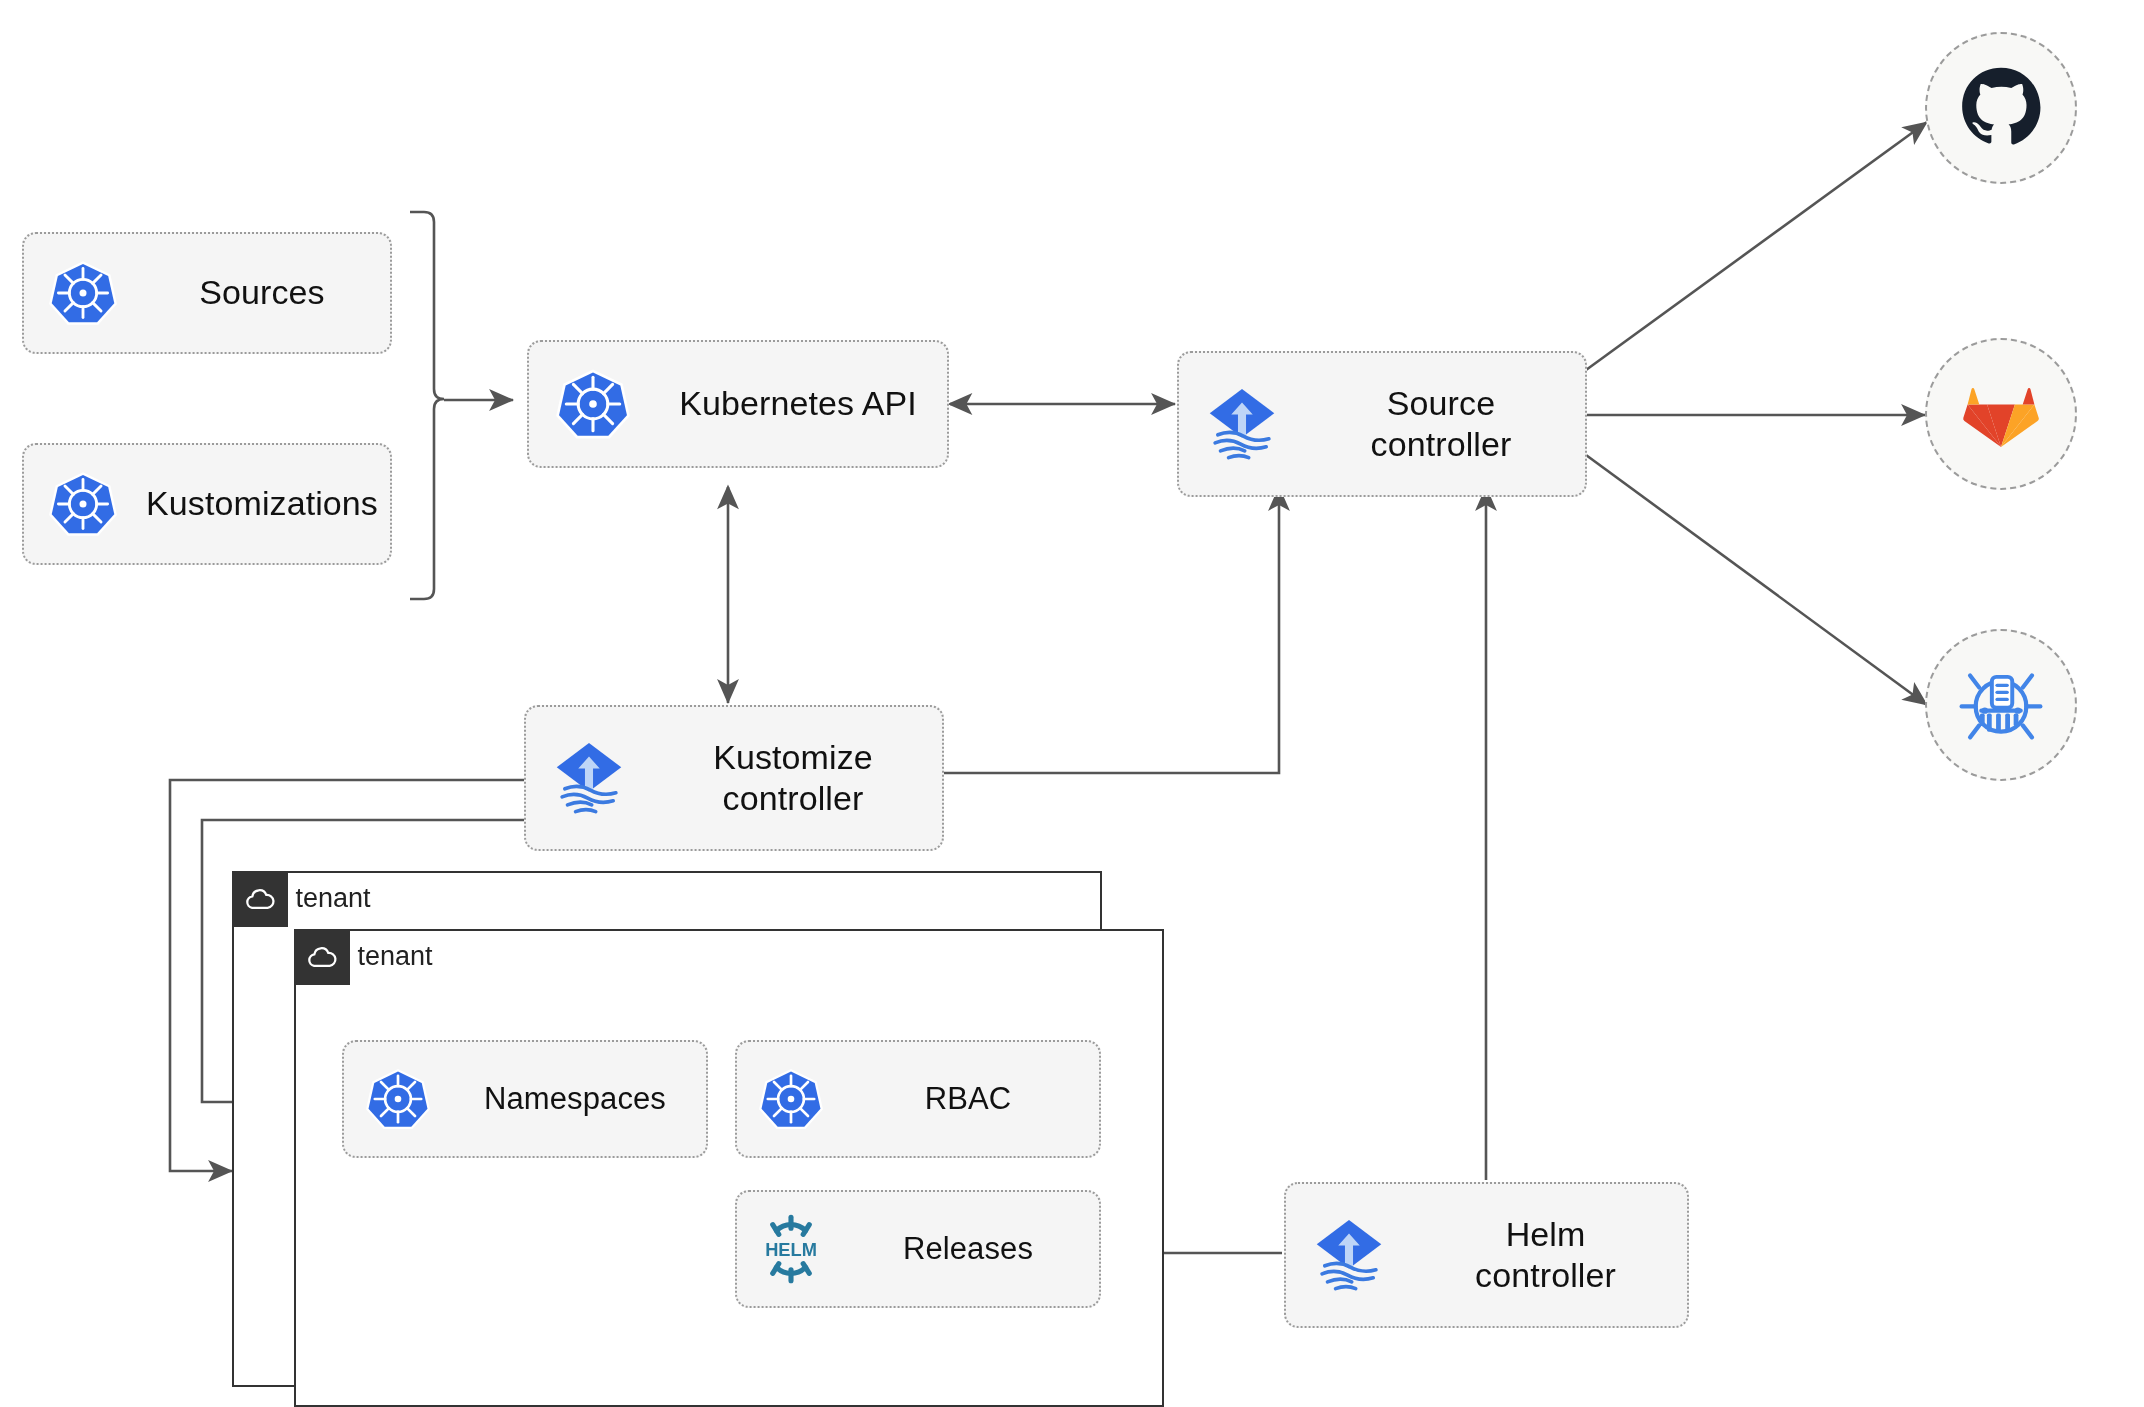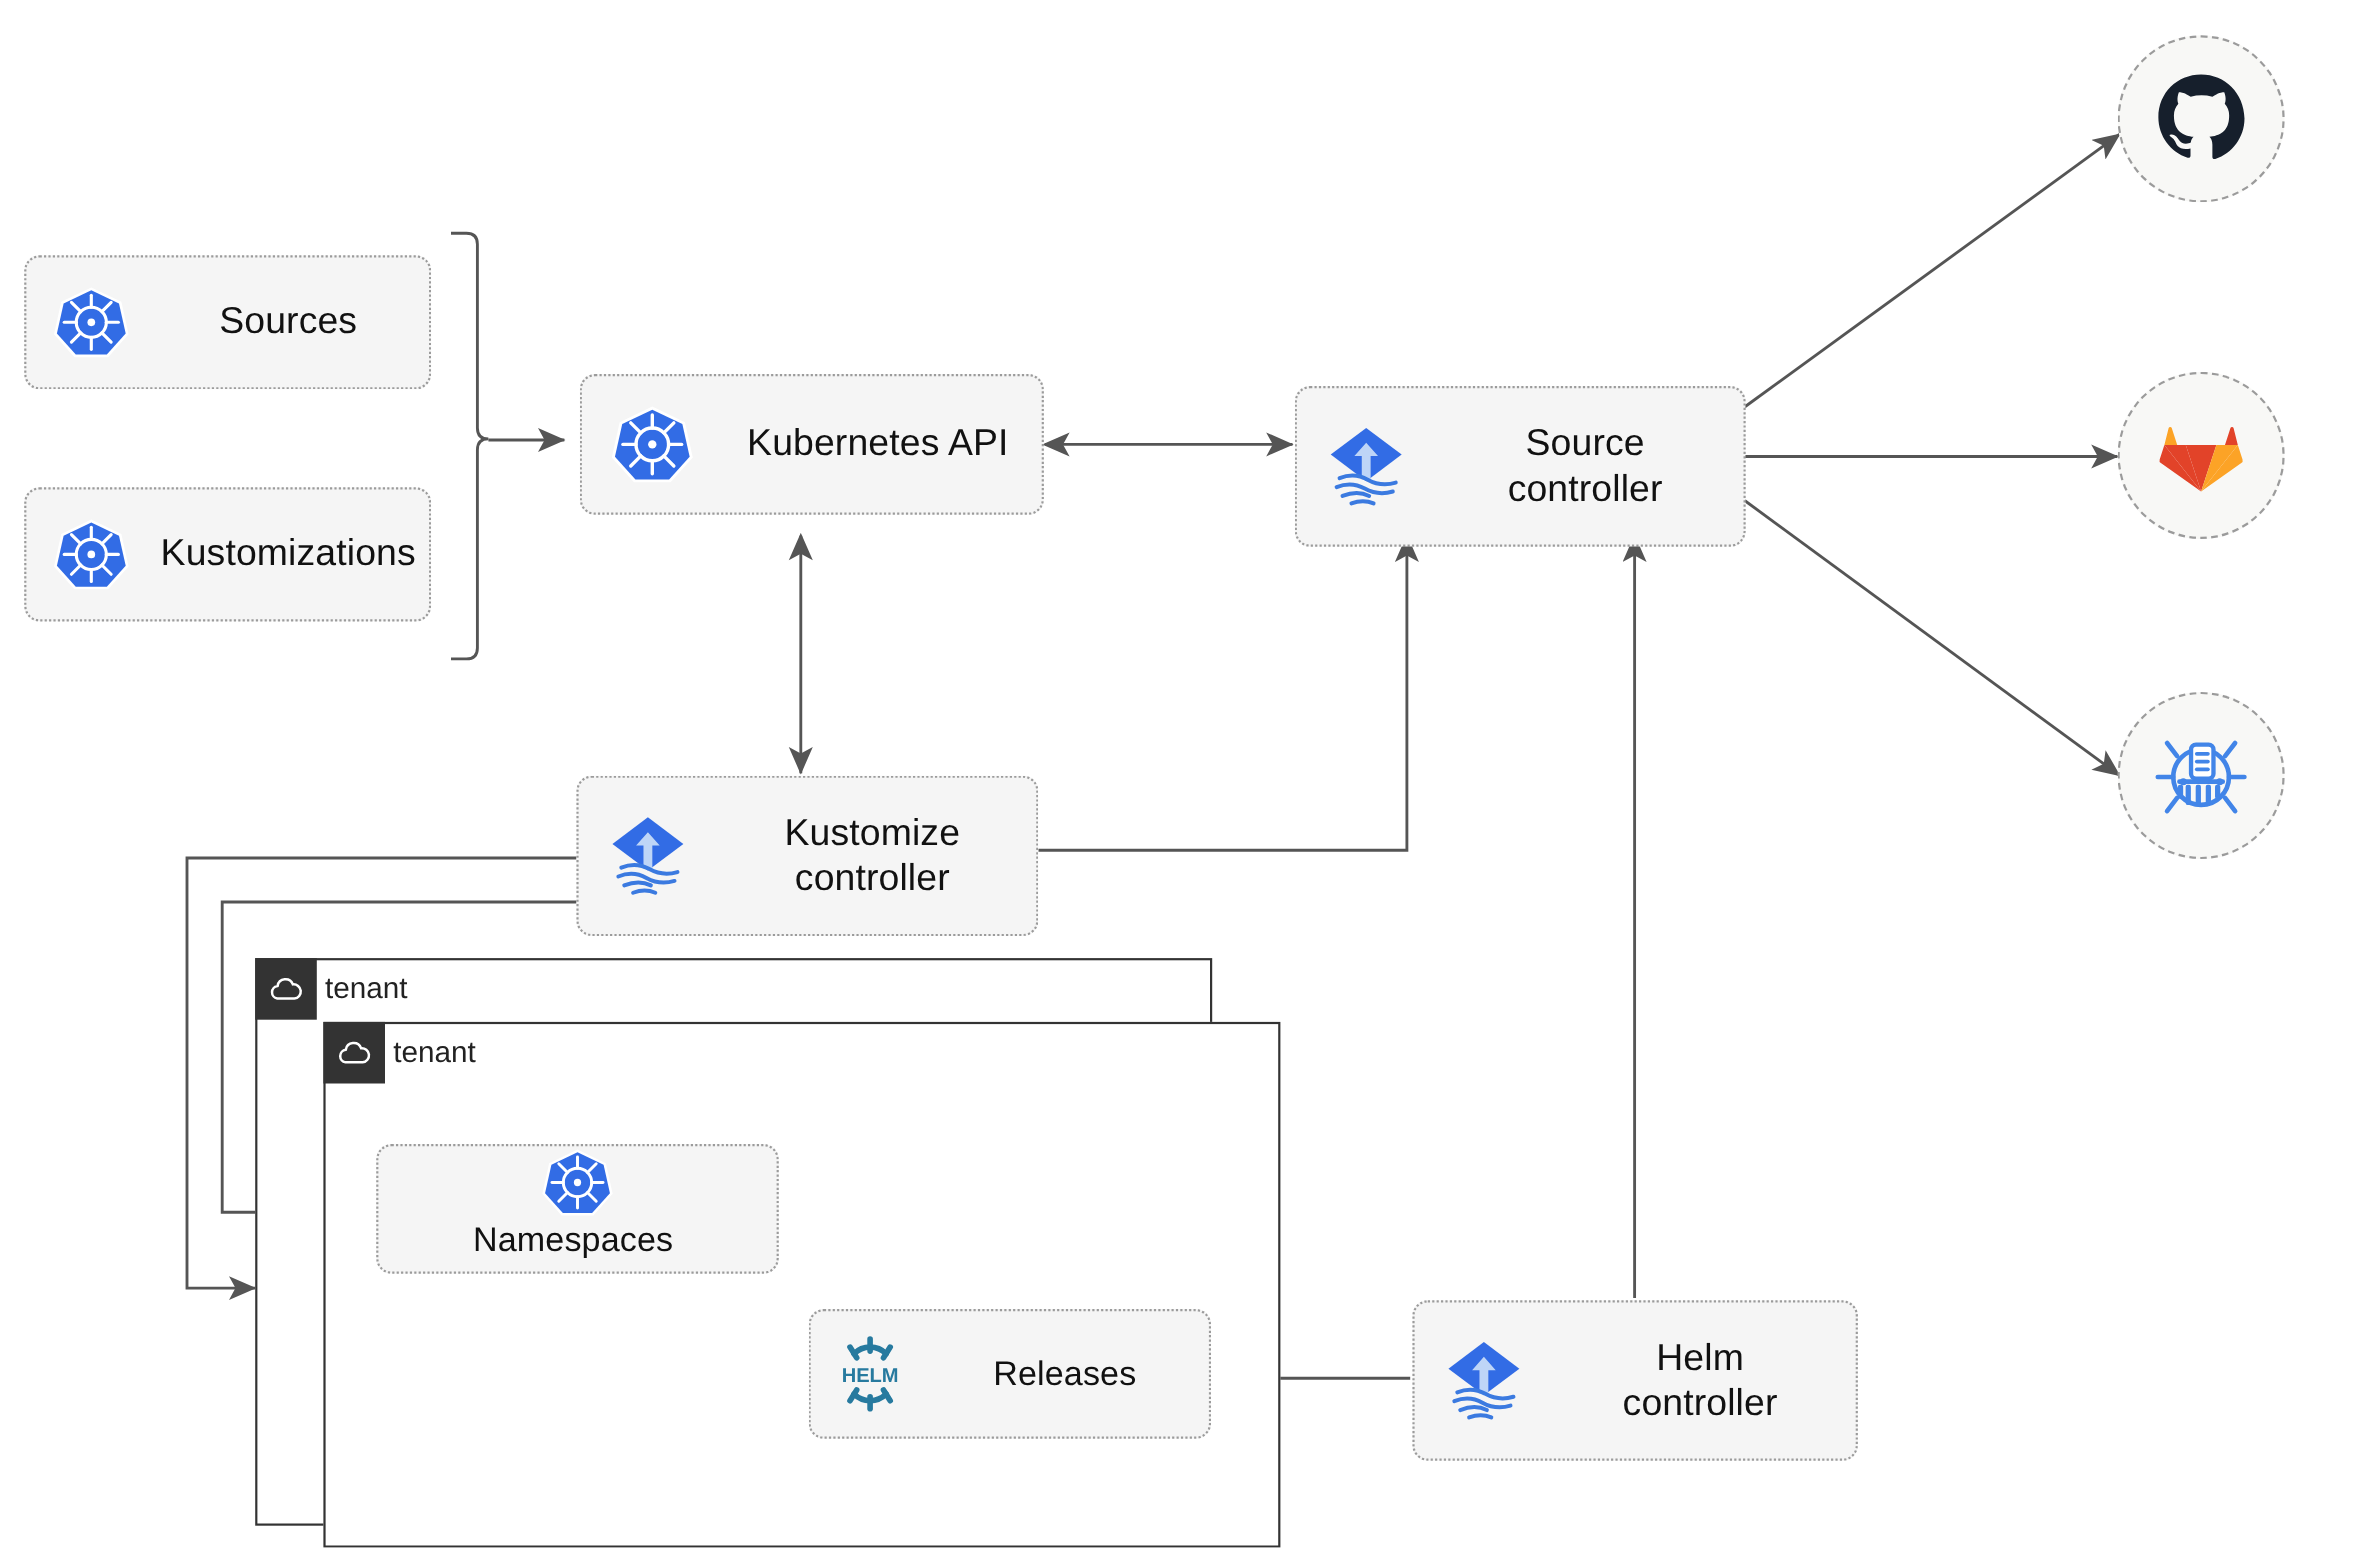--- a/index.html
+++ b/index.html
@@ -238,21 +238,21 @@
           <path d="M12 46 Q22 42 31 47 Q40 52 50 49"></path>
           <path d="M16 52 Q26 48 34 52"></path>
           <path d="M22 57 Q30 54 37 57"></path>
         </g>
       </svg>
     </div>
     <div class="lbl">Helm
 controller</div>
   </div>
 
-  <div class="card small" style="left:342px;top:1040px;width:366px;height:118px;flex-direction:column;">
+  <div class="card small" style="left:342px;top:1040px;width:366px;height:118px;">
     <div class="ico" style="width:108px;">
       <svg width="66" height="66" viewBox="0 0 64 64">
         <path d="M32 3 L57 15 L63 42 L46 61 L18 61 L1 42 L7 15 z" fill="#fff"></path>
         <path d="M32 5.4 L55 16.4 L60.6 41.4 L44.9 58.8 L19.1 58.8 L3.4 41.4 L9 16.4 z" fill="#326ce5"></path>
         <g fill="none" stroke="#fff" stroke-width="2.6" stroke-linecap="round">
           <circle cx="32" cy="32" r="12.5"></circle>
           <circle cx="32" cy="32" r="3.2" fill="#fff" stroke="none"></circle>
           <path d="M32 19.5 L32 9.5"></path>
             <path d="M32 44.5 L32 54.5"></path>
           <path d="M19.5 32 L9.5 32"></path>
@@ -260,20 +260,41 @@
           <path d="M23.2 23.2 L15.5 15.5"></path>
             <path d="M40.8 40.8 L48.5 48.5"></path>
           <path d="M40.8 23.2 L48.5 15.5"></path>
             <path d="M23.2 40.8 L15.5 48.5"></path>
         </g>
       </svg>
     </div>
     <div class="lbl">Namespaces</div>
   </div>
 
+  <div class="card small" style="left:735px;top:1040px;width:366px;height:118px;">
+    <div class="ico" style="width:108px;">
+      <svg width="66" height="66" viewBox="0 0 64 64">
+        <path d="M32 3 L57 15 L63 42 L46 61 L18 61 L1 42 L7 15 z" fill="#fff"></path>
+        <path d="M32 5.4 L55 16.4 L60.6 41.4 L44.9 58.8 L19.1 58.8 L3.4 41.4 L9 16.4 z" fill="#326ce5"></path>
+        <g fill="none" stroke="#fff" stroke-width="2.6" stroke-linecap="round">
+          <circle cx="32" cy="32" r="12.5"></circle>
+          <circle cx="32" cy="32" r="3.2" fill="#fff" stroke="none"></circle>
+          <path d="M32 19.5 L32 9.5"></path>
+            <path d="M32 44.5 L32 54.5"></path>
+          <path d="M19.5 32 L9.5 32"></path>
+            <path d="M44.5 32 L54.5 32"></path>
+          <path d="M23.2 23.2 L15.5 15.5"></path>
+            <path d="M40.8 40.8 L48.5 48.5"></path>
+          <path d="M40.8 23.2 L48.5 15.5"></path>
+            <path d="M23.2 40.8 L15.5 48.5"></path>
+        </g>
+      </svg>
+    </div>
+    <div class="lbl">RBAC</div>
+  </div>
 
 
   <div class="card small" style="left:735px;top:1190px;width:366px;height:118px;">
     <div class="ico" style="width:108px;">
       <svg width="78" height="78" viewBox="0 0 64 64">
         <g stroke="#277a9f" stroke-width="4.2" fill="none" stroke-linecap="round">
           <path d="M32 6 L32 15"></path>
           <path d="M32 49 L32 58"></path>
           <path d="M17 12 L22 20"></path>
             <path d="M47 12 L42 20"></path>

